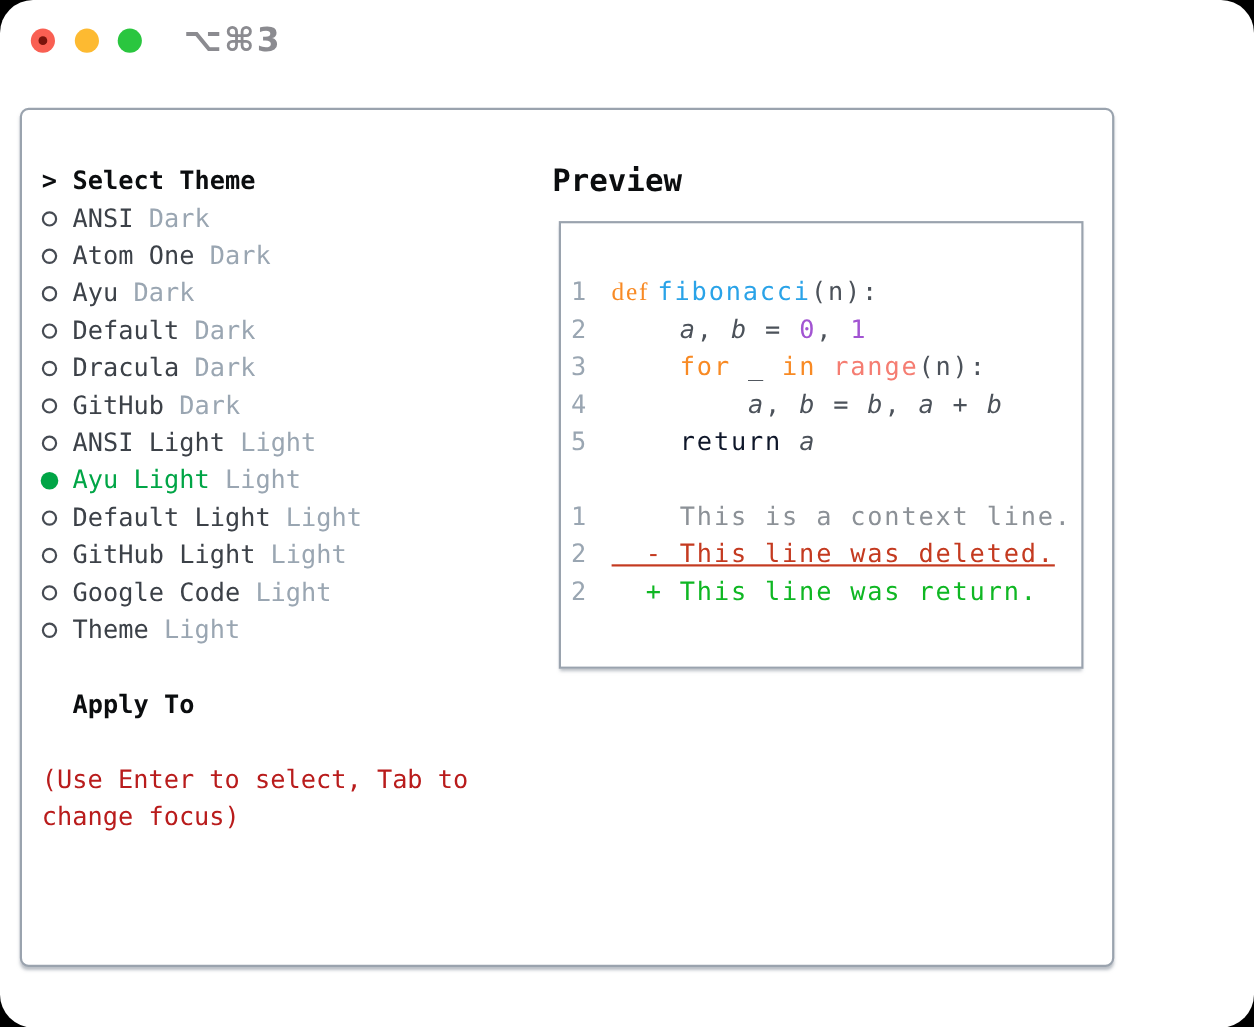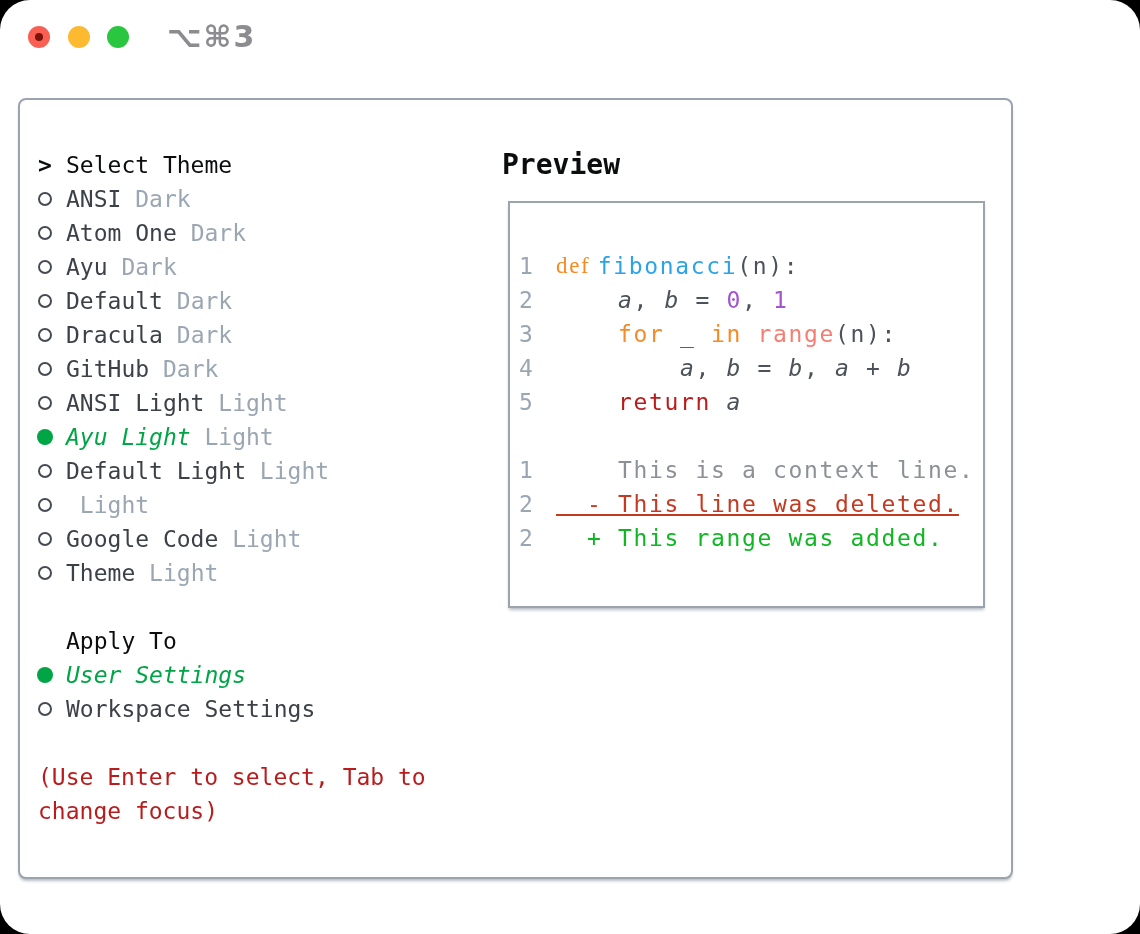--- a/index.html
+++ b/index.html
@@ -26,23 +26,23 @@
     border:2px solid var(--border-gray);border-radius:8px;background:#fff;
     box-shadow:0 3px 3px -1px rgba(125,135,148,.55);
   }
   
   .left-col{position:absolute;left:18px;top:48px;font-size:23px;line-height:34px;}
   .row{display:flex;align-items:center;height:34px;white-space:pre;}
   .marker{width:28px;display:flex;align-items:center;flex:none;}
   .caret{font-weight:bold;color:#0b0d0f;}
   .ring{width:14px;height:14px;box-sizing:border-box;border:2px solid #464b53;border-radius:50%;}
   .dot{width:16px;height:16px;border-radius:50%;background:var(--accent);margin-left:-1px;}
-  .heading{font-weight:normal;color:#0b0d0f;}
+  .heading{font-weight:bold;color:#0b0d0f;}
   .item-name{color:#3c4148;}
-  .item-name.selected{color:var(--accent);font-style:italic;}
+  .item-name.selected{color:var(--accent);}
   .item-variant{color:#9aa6b2;}
   .spacer{height:34px;}
   .hint{margin-top:34px;width:400px;color:#b91c1c;line-height:34px;}
   
   .right-col{position:absolute;left:482px;top:48px;}
   .preview-title{font-size:28px;font-weight:bold;line-height:34px;color:#0b0d0f;}
   .preview-box{
     margin-top:19px;margin-left:6px;width:477px;height:407px;box-sizing:border-box;
     border:2px solid var(--border-gray);background:#fff;
     box-shadow:0 3px 3px -1px rgba(125,135,148,.55);
@@ -74,49 +74,45 @@
       <div id="theme-items">
           <div class="row"><span class="marker"><span class="ring"></span></span><span class="item-name">ANSI</span><span class="item-variant"> Dark</span></div>
           <div class="row"><span class="marker"><span class="ring"></span></span><span class="item-name">Atom One</span><span class="item-variant"> Dark</span></div>
           <div class="row"><span class="marker"><span class="ring"></span></span><span class="item-name">Ayu</span><span class="item-variant"> Dark</span></div>
           <div class="row"><span class="marker"><span class="ring"></span></span><span class="item-name">Default</span><span class="item-variant"> Dark</span></div>
           <div class="row"><span class="marker"><span class="ring"></span></span><span class="item-name">Dracula</span><span class="item-variant"> Dark</span></div>
           <div class="row"><span class="marker"><span class="ring"></span></span><span class="item-name">GitHub</span><span class="item-variant"> Dark</span></div>
           <div class="row"><span class="marker"><span class="ring"></span></span><span class="item-name">ANSI Light</span><span class="item-variant"> Light</span></div>
           <div class="row"><span class="marker"><span class="dot"></span></span><span class="item-name selected">Ayu Light</span><span class="item-variant"> Light</span></div>
           <div class="row"><span class="marker"><span class="ring"></span></span><span class="item-name">Default Light</span><span class="item-variant"> Light</span></div>
-          <div class="row"><span class="marker"><span class="ring"></span></span><span class="item-variant"> Light</span></div>
+          <div class="row"><span class="marker"><span class="ring"></span></span><span class="item-name">GitHub Light</span><span class="item-variant"> Light</span></div>
           <div class="row"><span class="marker"><span class="ring"></span></span><span class="item-name">Google Code</span><span class="item-variant"> Light</span></div>
           <div class="row"><span class="marker"><span class="ring"></span></span><span class="item-name">Theme</span><span class="item-variant"> Light</span></div>
         </div>
 
       <div class="spacer"></div>
 
       <div class="row">
         <span class="marker"></span>
         <span class="heading">Apply To</span>
       </div>
 
-      <div id="apply-items">
-          <div class="row"><span class="marker"><span class="dot"></span></span><span class="item-name selected">User Settings</span></div>
-          <div class="row"><span class="marker"><span class="ring"></span></span><span class="item-name">Workspace Settings</span></div>
-        </div>
 
       <div class="hint">(Use Enter to select, Tab to change focus)</div>
     </div>
 
     <div class="right-col">
       <div class="preview-title">Preview</div>
       <div class="preview-box" id="preview-box">
           <div class="code-line"><span class="gutter" style="color: rgb(154, 166, 178);">1</span><span style="color: rgb(248, 138, 36); font-family: Liberation Serif, serif;">def </span><span style="color: rgb(42, 163, 232);">fibonacci</span><span style="color: rgb(76, 82, 90);">(n):</span></div>
           <div class="code-line"><span class="gutter" style="color: rgb(154, 166, 178);">2</span><span style="color: rgb(76, 82, 90);">    </span><span style="color: rgb(76, 82, 90); font-style: italic;">a</span><span style="color: rgb(76, 82, 90);">, </span><span style="color: rgb(76, 82, 90); font-style: italic;">b</span><span style="color: rgb(76, 82, 90);"> = </span><span style="color: rgb(162, 84, 210);">0</span><span style="color: rgb(76, 82, 90);">, </span><span style="color: rgb(162, 84, 210);">1</span></div>
           <div class="code-line"><span class="gutter" style="color: rgb(154, 166, 178);">3</span><span style="color: rgb(76, 82, 90);">    </span><span style="color: rgb(248, 138, 36);">for</span><span style="color: rgb(76, 82, 90);"> _ </span><span style="color: rgb(248, 138, 36);">in</span><span style="color: rgb(76, 82, 90);"> </span><span style="color: rgb(245, 125, 114);">range</span><span style="color: rgb(76, 82, 90);">(n):</span></div>
           <div class="code-line"><span class="gutter" style="color: rgb(154, 166, 178);">4</span><span style="color: rgb(76, 82, 90);">        </span><span style="color: rgb(76, 82, 90); font-style: italic;">a</span><span style="color: rgb(76, 82, 90);">, </span><span style="color: rgb(76, 82, 90); font-style: italic;">b</span><span style="color: rgb(76, 82, 90);"> = </span><span style="color: rgb(76, 82, 90); font-style: italic;">b</span><span style="color: rgb(76, 82, 90);">, </span><span style="color: rgb(76, 82, 90); font-style: italic;">a</span><span style="color: rgb(76, 82, 90);"> + </span><span style="color: rgb(76, 82, 90); font-style: italic;">b</span></div>
-          <div class="code-line"><span class="gutter" style="color: rgb(154, 166, 178);">5</span><span style="color: rgb(76, 82, 90);">    </span><span style="color: #b91c1c;">return</span><span style="color: rgb(76, 82, 90);"> </span><span style="color: rgb(76, 82, 90); font-style: italic;">a</span></div>
+          <div class="code-line"><span class="gutter" style="color: rgb(154, 166, 178);">5</span><span style="color: rgb(76, 82, 90);">    </span><span style="color: #0f172a;">return</span><span style="color: rgb(76, 82, 90);"> </span><span style="color: rgb(76, 82, 90); font-style: italic;">a</span></div>
           <div class="code-line"><span class="gutter" style="color: rgb(154, 166, 178);"></span></div>
           <div class="code-line"><span class="gutter" style="color: rgb(154, 166, 178);">1</span><span style="color: rgb(140, 145, 151); text-align: right;">    This is a context line.</span></div>
           <div class="code-line"><span class="gutter" style="color: rgb(154, 166, 178);">2</span><span style="color: rgb(196, 58, 32); text-decoration: underline;">  - This line was deleted.</span></div>
-          <div class="code-line"><span class="gutter" style="color: rgb(154, 166, 178);">2</span><span style="color: rgb(15, 183, 35);">  + This range was added.</span></div>
+          <div class="code-line"><span class="gutter" style="color: rgb(154, 166, 178);">2</span><span style="color: rgb(15, 183, 35);">  + This line was return.</span></div>
         </div>
     </div>
 
   </div>
 </div>
 
 </body></html>

